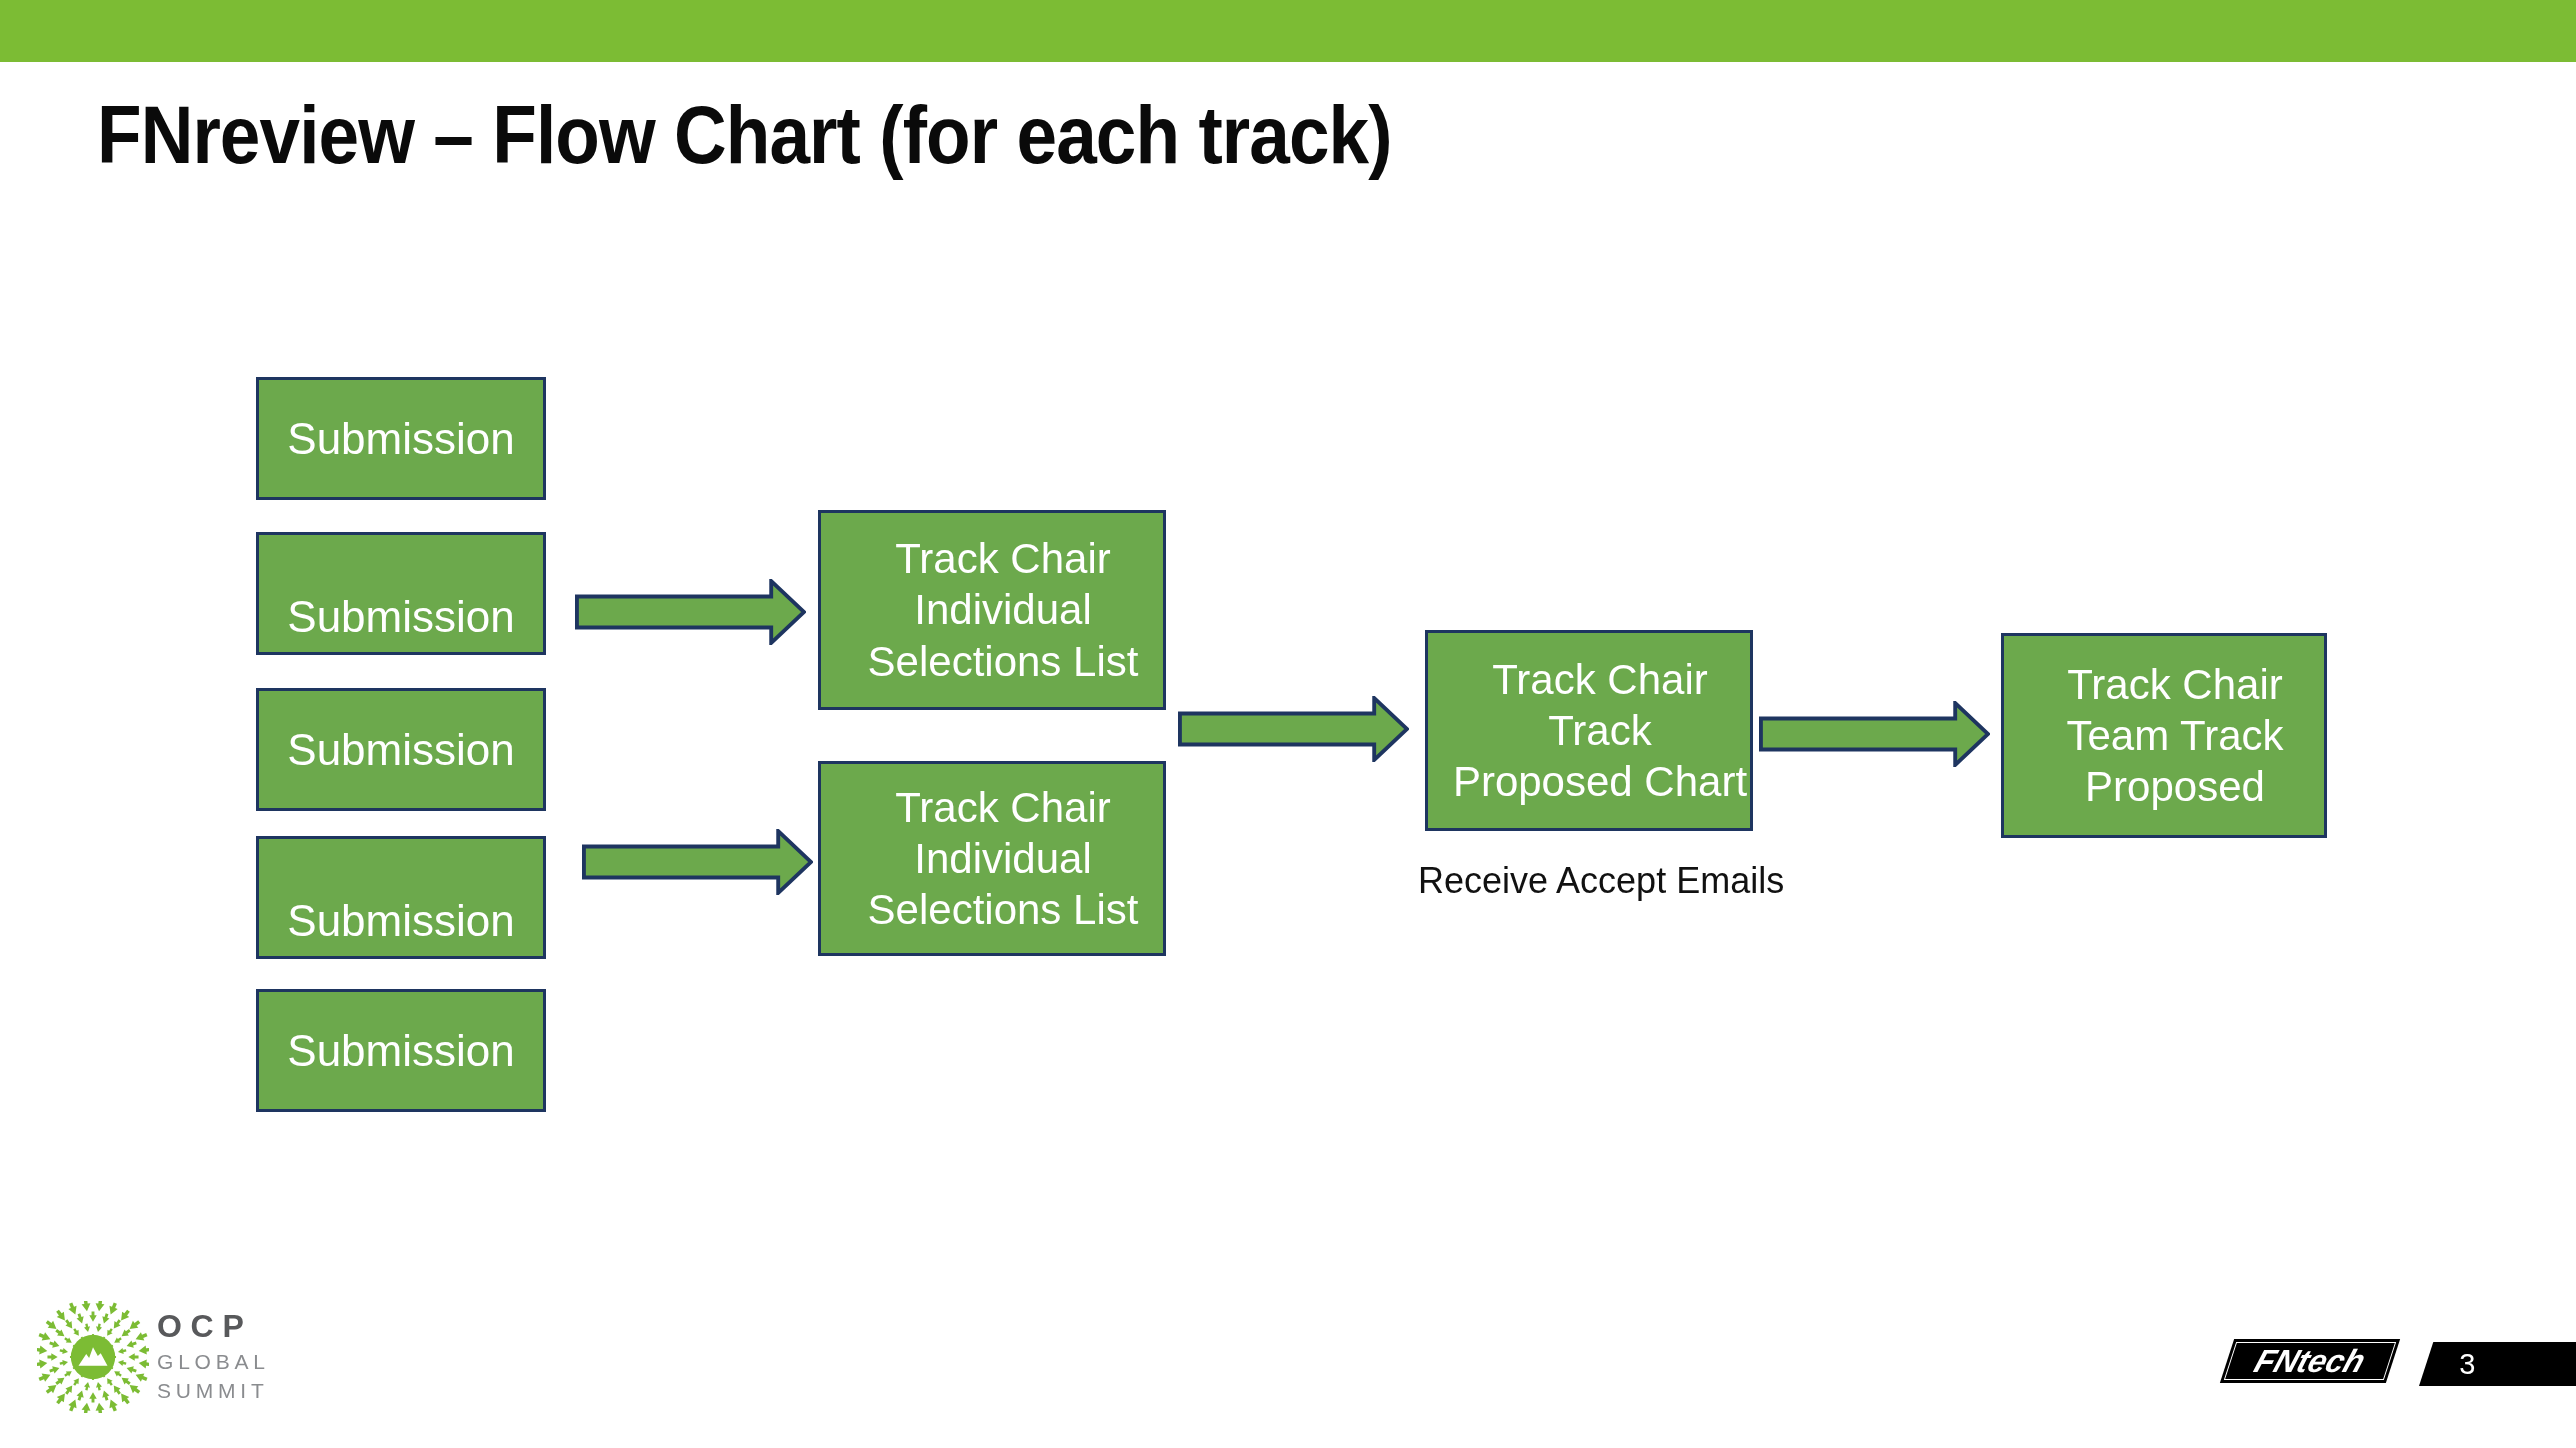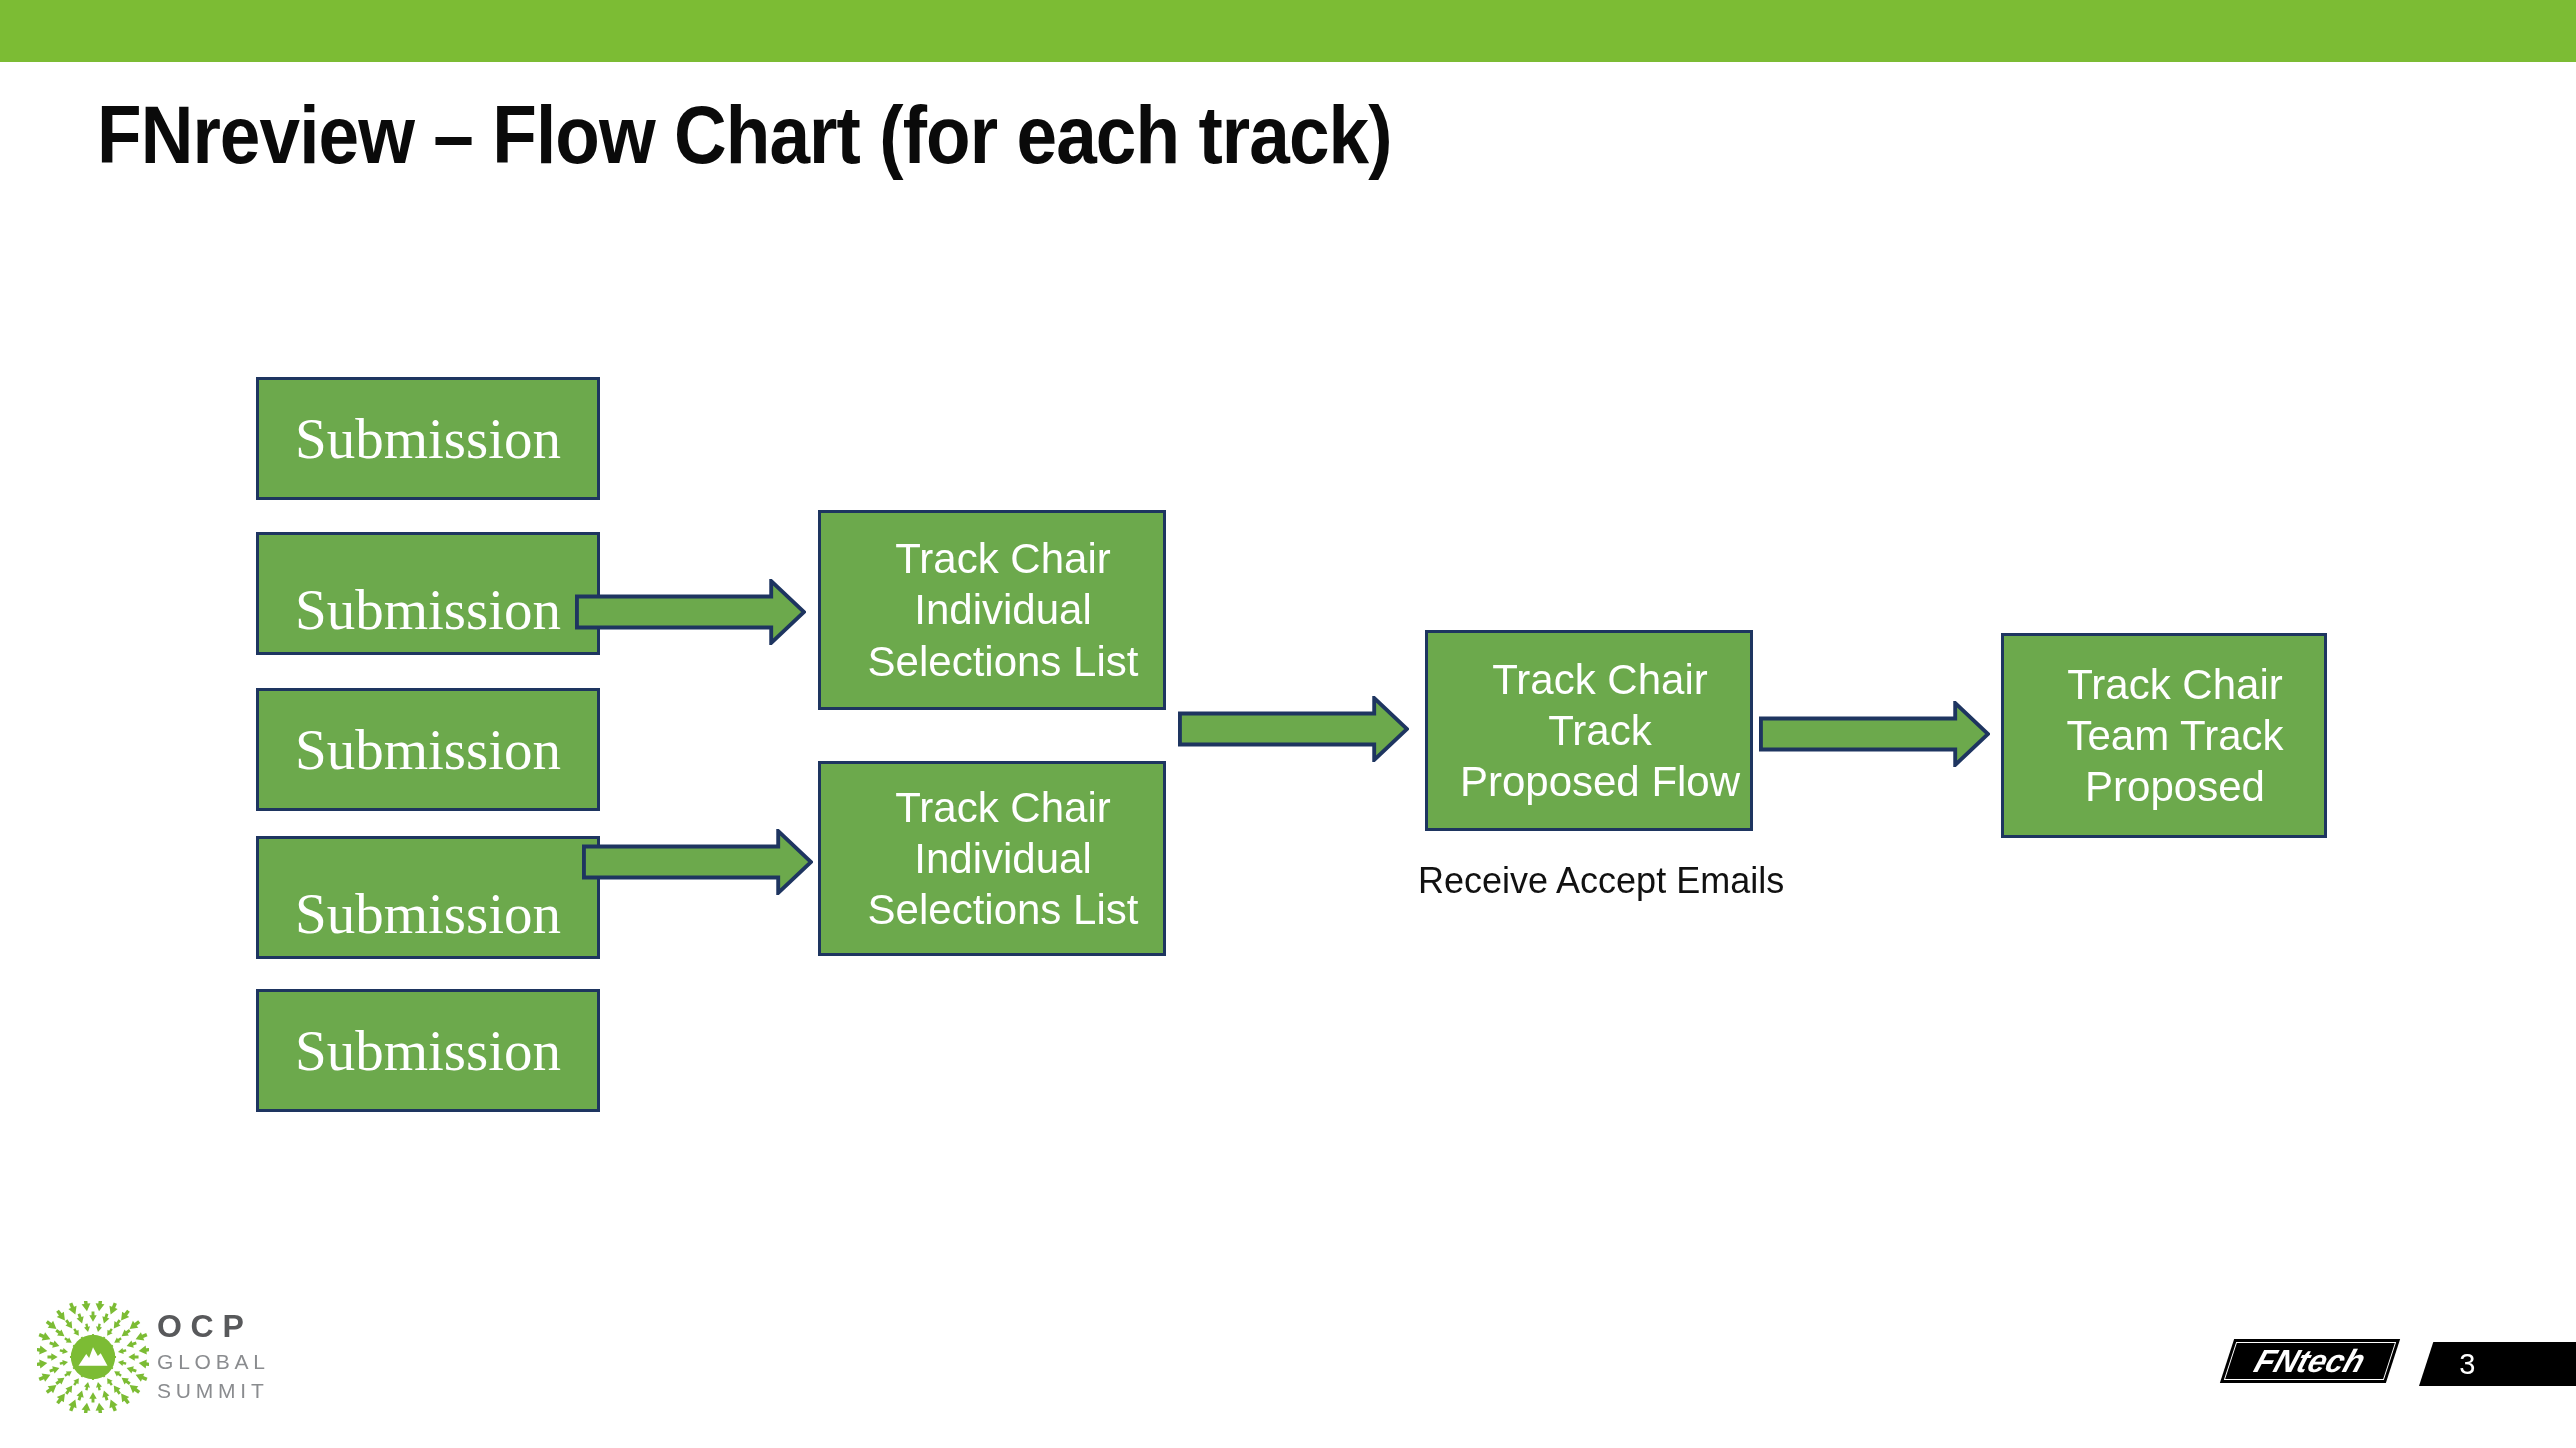--- a/index.html
+++ b/index.html
@@ -16,21 +16,21 @@
     font-size:81px;font-weight:bold;letter-spacing:-1px;color:#0a0a0a;
     transform:scaleX(0.9);transform-origin:left top;white-space:nowrap;
   }
   .gbox{
     position:absolute;box-sizing:border-box;
     background:var(--green_shape,#6CA94C);
     border:3.9px solid var(--navy,#1E3560);
     display:flex;flex-direction:column;align-items:center;justify-content:center;
     color:#ffffff;text-align:center;
   }
-  .sub-box{left:256px;width:344px;height:123px;font-size:57px;font-family:Liberation Serif, serif;}
+  .sub-box{left:256px;width:290px;height:123px;font-size:44px;}
   .sub-box.text-low{justify-content:flex-end;padding-bottom:9.7px;}
   .sel-box,.pro-box,.sch-box{font-size:42px;line-height:1.22;padding-left:22px;}
   .sel-box span,.pro-box span,.sch-box span{display:block;}
   .sel-box-a{left:818px;top:510px;width:348px;height:200px;}
   .sel-box-b{left:818px;top:761px;width:348px;height:195px;}
   .pro-box{left:1425px;top:630px;width:328px;height:201px;}
   .sch-box{left:2001px;top:633px;width:326px;height:205px;}
   .flow-arrow{position:absolute;width:231px;height:66px;}
   .flow-arrow polygon{
     fill:var(--green_shape,#6CA94C);
@@ -111,21 +111,21 @@
     </div>
     <div class="gbox sel-box sel-box-b">
       <span>Track Chair</span>
       <span>Individual</span>
       <span>Selections List</span>
     </div>
 
     <div class="gbox pro-box">
       <span>Track Chair</span>
       <span>Track</span>
-      <span>Proposed Flow</span>
+      <span>Proposed Chart</span>
     </div>
 
     <div class="gbox sch-box">
       <span>Track Chair</span>
       <span>Team Track</span>
       <span>Proposed</span>
     </div>
 
     <svg class="flow-arrow a1" viewBox="-2 -2 239 68">
       <polygon points="0,16 201,16 201,0 235,32 201,64 201,48 0,48"></polygon>

